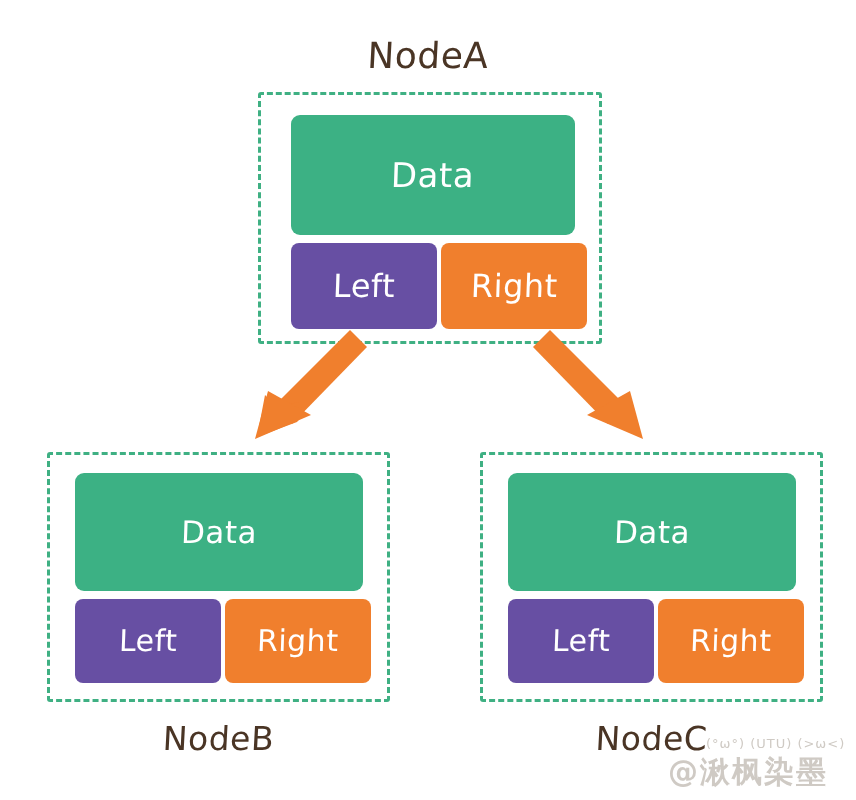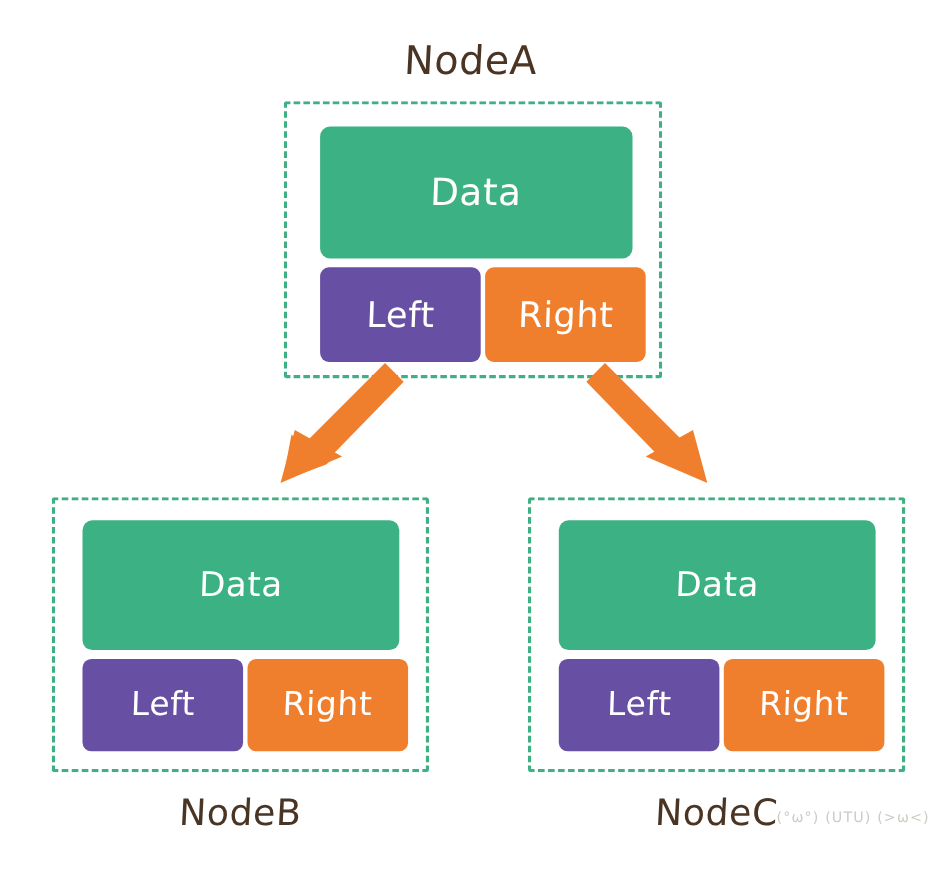--- a/index.html
+++ b/index.html
@@ -164,14 +164,15 @@
     <div class="left-box" style="left:25px;top:144px;width:146px;height:84px;">
       <span class="box-label" style="font-size:30px;">Left</span>
     </div>
     <div class="right-box" style="left:175px;top:144px;width:146px;height:84px;">
       <span class="box-label" style="font-size:30px;">Right</span>
     </div>
   </div>
   <div class="node-title" style="left:480px;top:722px;width:343px;text-align:center;font-size:33px;">NodeC</div>
 
   <div class="watermark watermark-kaomoji" style="left:706px;top:737px;">(°ω°) (UTU) (&gt;ω&lt;)</div>
+  <div class="watermark watermark-handle" style="left:668px;top:757px;">@湫枫染墨</div>
 
 </div>
 
 </body></html>

